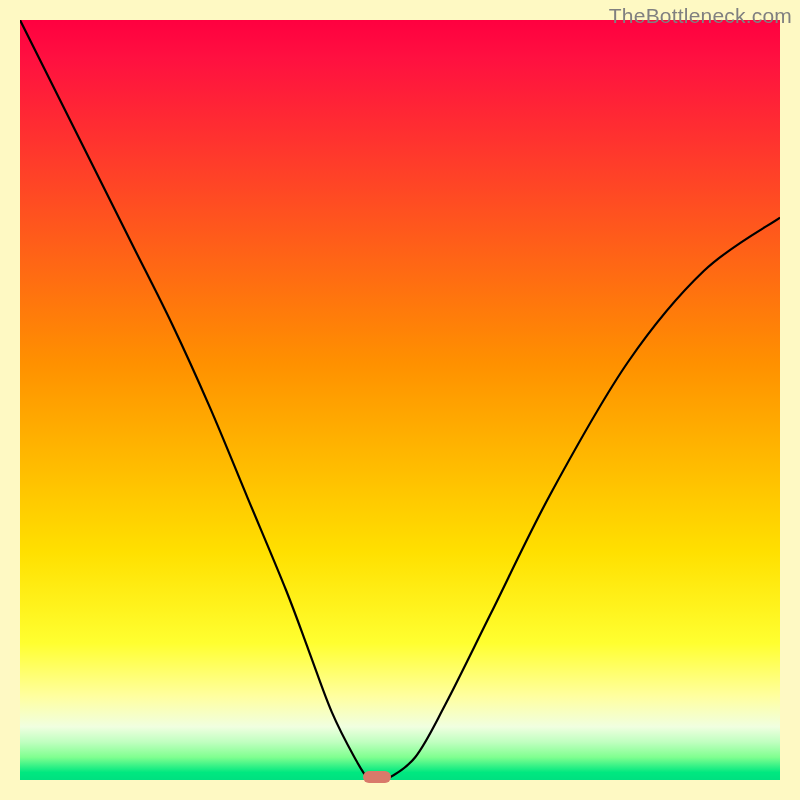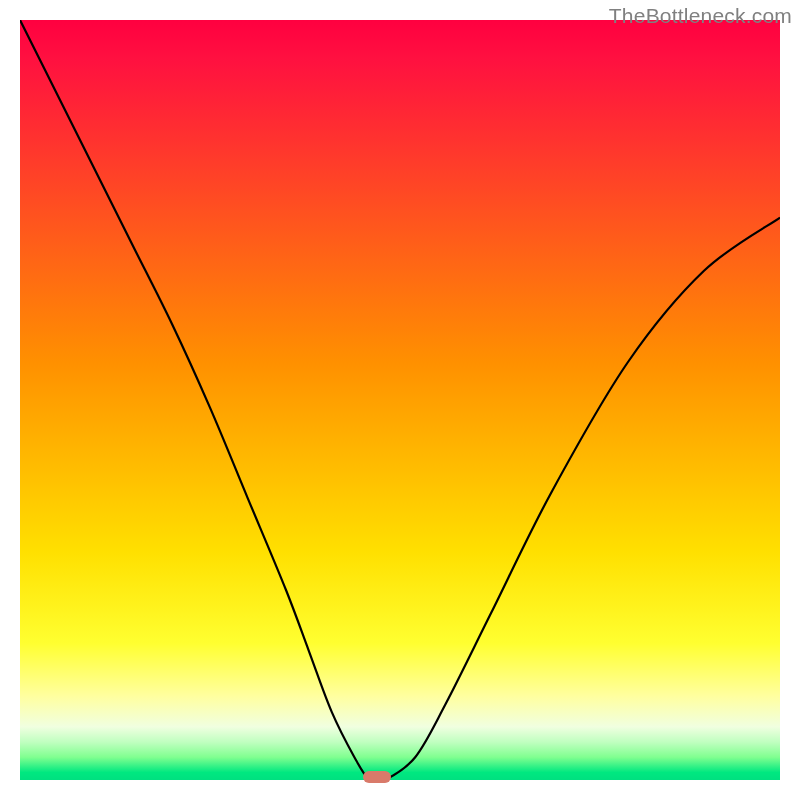--- a/index.html
+++ b/index.html
@@ -1,21 +1,21 @@
 <!DOCTYPE html>
 <html><head>
 <meta charset="utf-8">
 <style>
   * { margin: 0; padding: 0; box-sizing: border-box; }
   html, body { width: 800px; height: 800px; overflow: hidden; background: #000; }
   .chart-container {
     position: relative;
     width: 800px;
     height: 800px;
-    background: #ffffff;
+    background: #fef9c3;
   }
   .plot-area {
     position: absolute;
     left: 20px;
     top: 20px;
     width: 760px;
     height: 760px;
     background: linear-gradient(to bottom,
       #ff0040 0%,
       #ff1040 5%,

